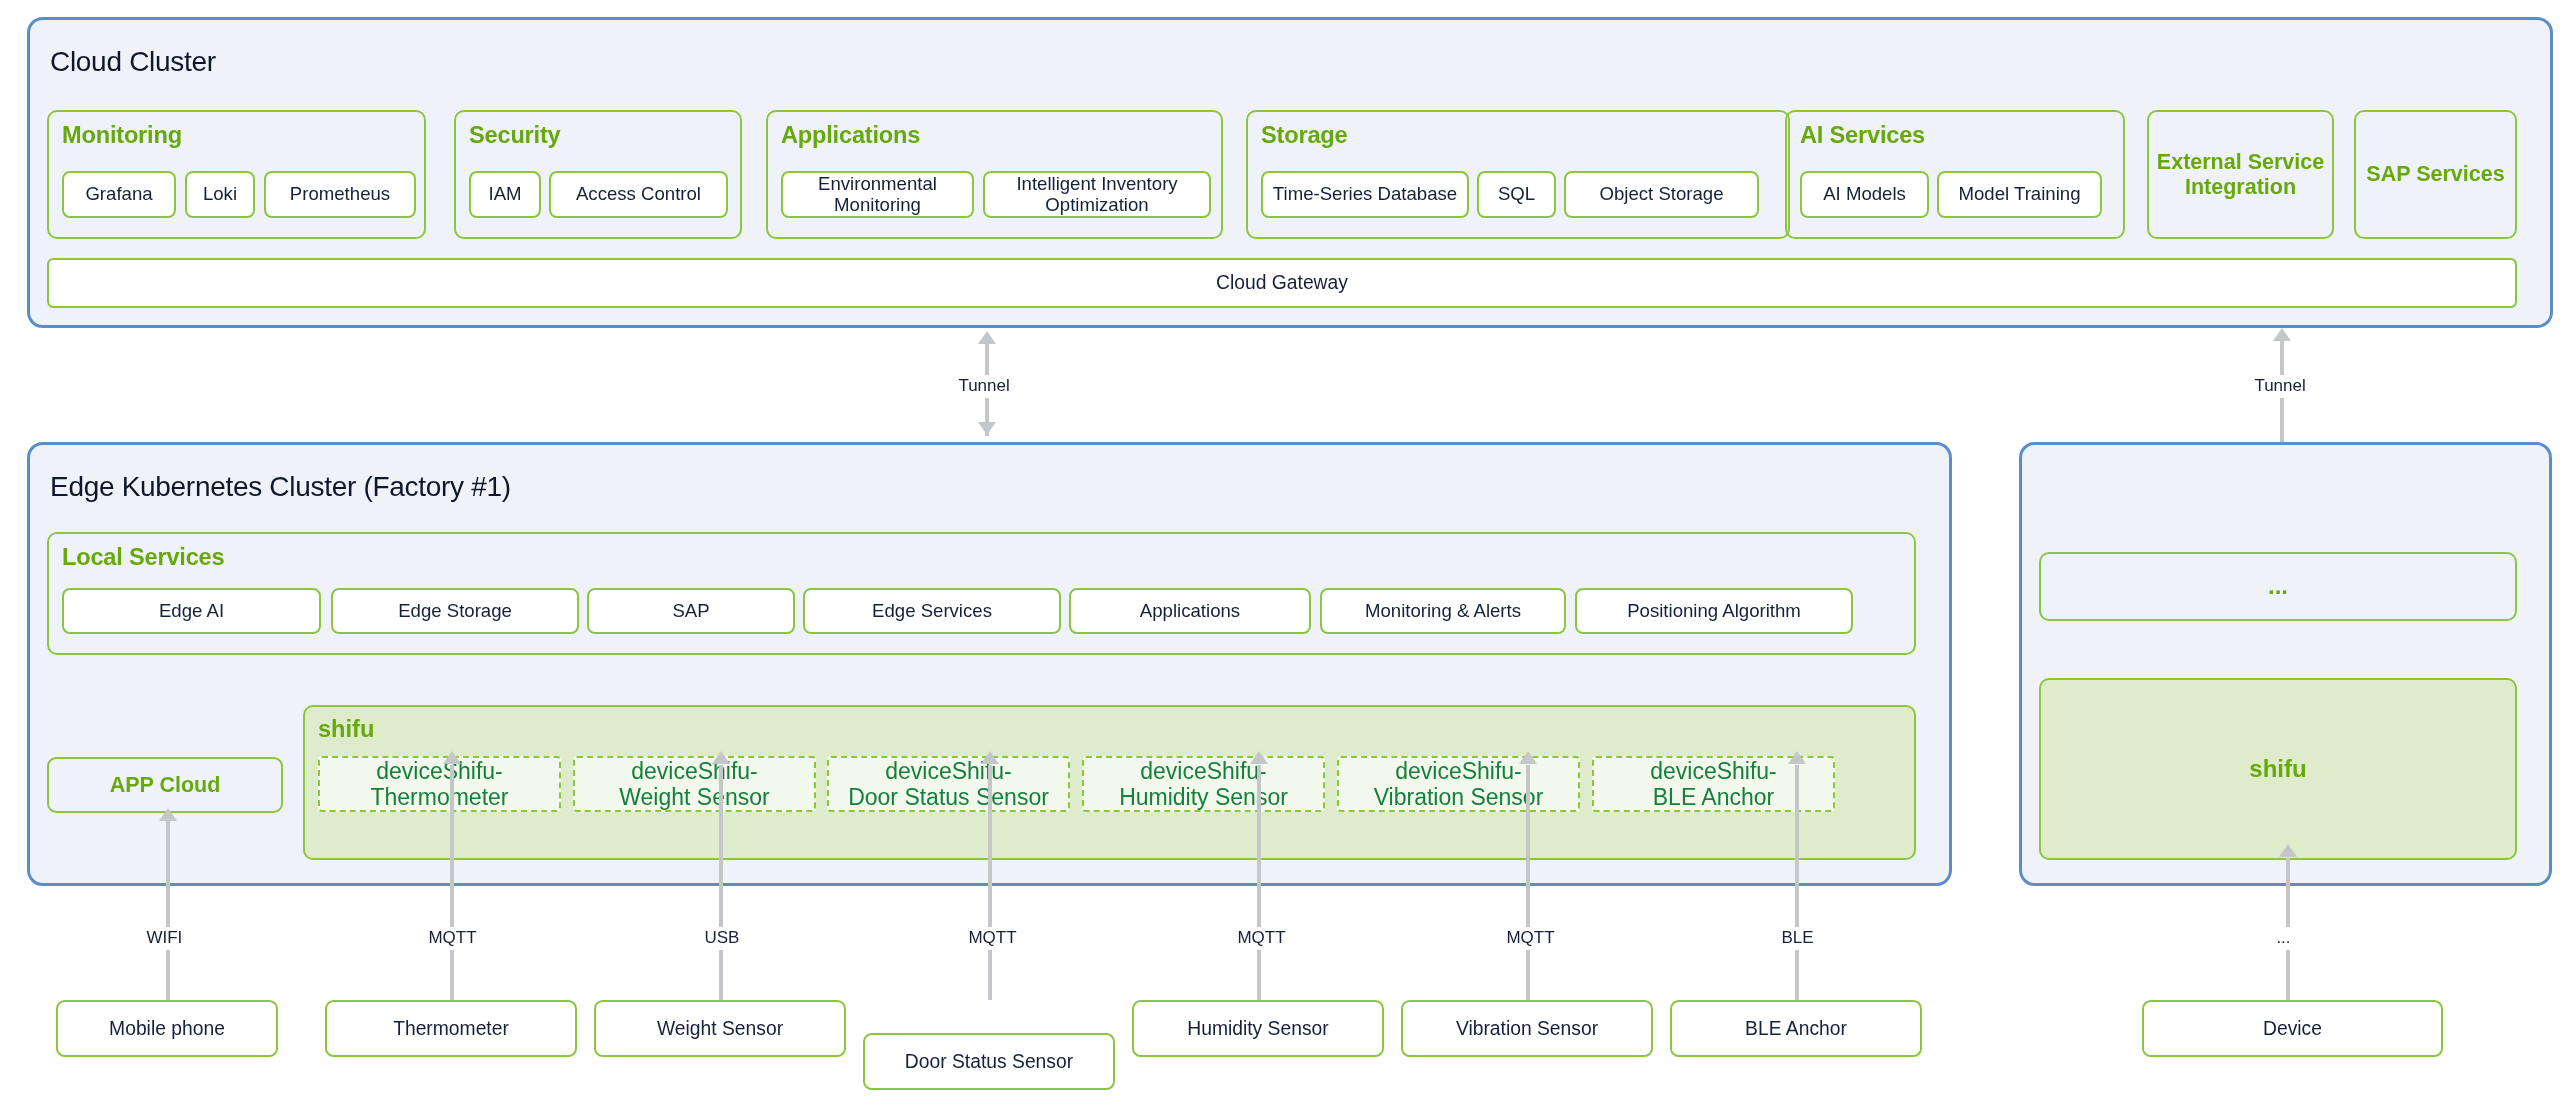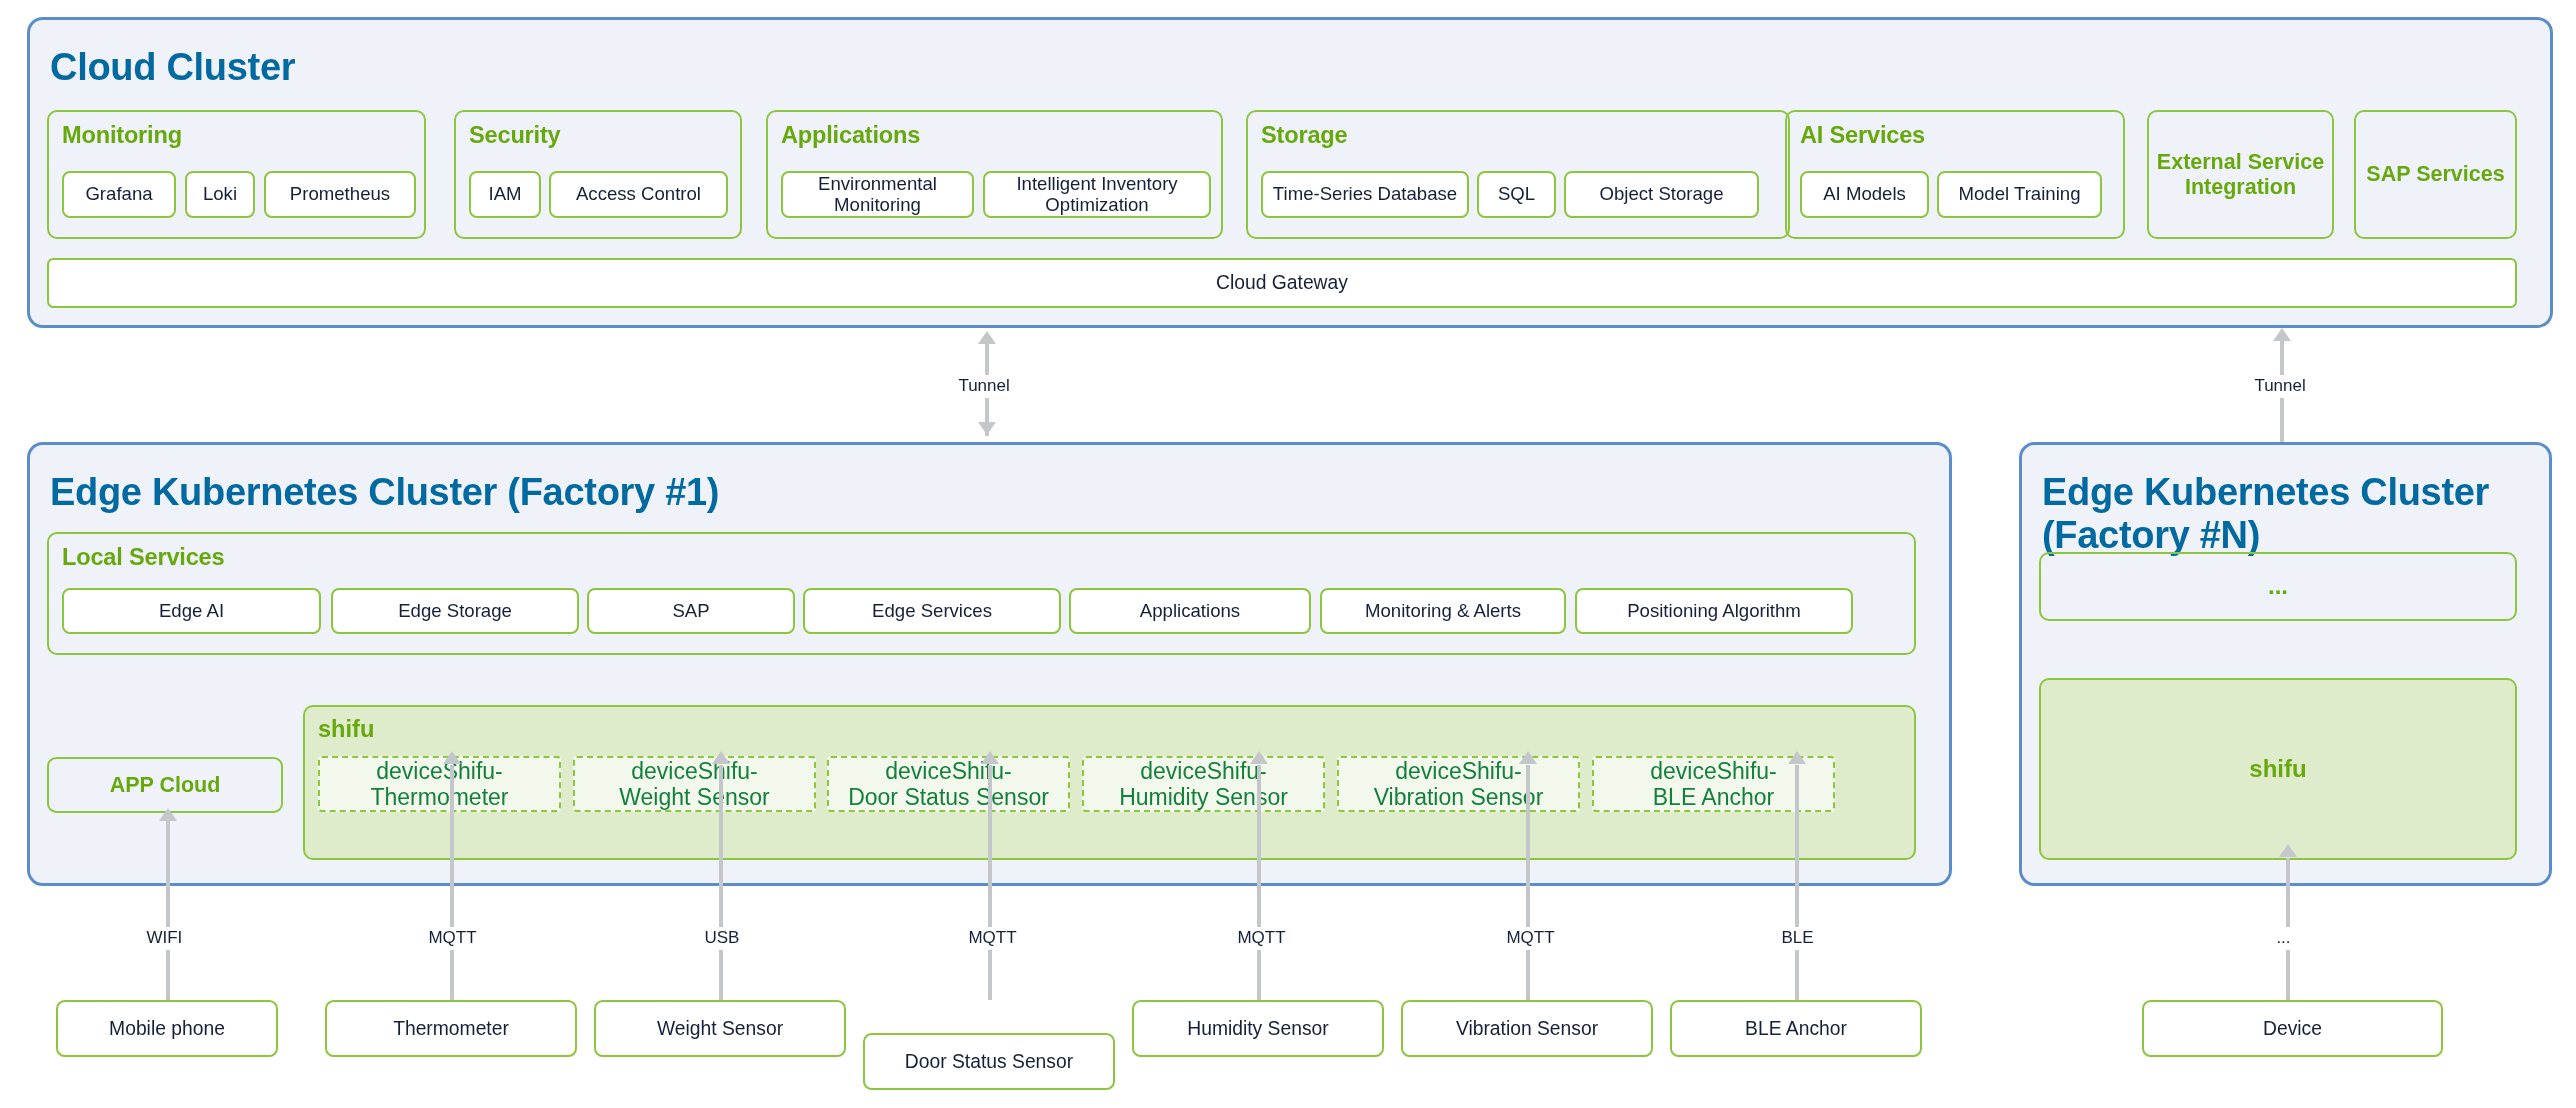--- a/index.html
+++ b/index.html
@@ -13,23 +13,23 @@
   .stage { position: relative; width: 2576px; height: 1108px; }
 
   
   .cluster {
     position: absolute;
     background: #eff3f9;
     border: 3.6px solid #5b8dc8;
     border-radius: 15.7px;
   }
   .cluster-title {
-    color: #0369a1;
-    font-weight: bold;
-    font-size: 38px;
+    color: #0f172a;
+    font-weight: normal;
+    font-size: 28px;
     letter-spacing: -0.3px;
     line-height: 1.12;
   }
 
   
   .group {
     position: absolute;
     border: 2.1px solid #8cc63e;
     border-radius: 10px;
     background: transparent;
@@ -231,21 +231,20 @@
 Humidity Sensor</div>
       <div class="dshifu" style="left:1032px; top:49px; width:243px; height:56px; white-space:pre-line;">deviceShifu-
 Vibration Sensor</div>
       <div class="dshifu" style="left:1287px; top:49px; width:243px; height:56px; white-space:pre-line;">deviceShifu-
 BLE Anchor</div>
     </div>
   </div>
 
   <div class="cluster" style="left:2019px; top:442px; width:533px; height:444px;">
 
-    <div class="cluster-title" style="position:absolute; left:20px; top:26px; width:458px;">Edge Kubernetes Cluster (Factory #N)</div>
 
     <div class="chip dotted" style="left:17px; top:107px; width:478px; height:69px; border-radius:10px;">...</div>
 
     <div class="shifu-panel" style="left:17px; top:233px; width:478px; height:182px;">
       <div style="position:absolute; left:0; top:0; width:100%; height:100%;
                   display:flex; align-items:center; justify-content:center;
                   color:#67a80c; font-weight:bold; font-size:24px;">shifu</div>
     </div>
   </div>
 

